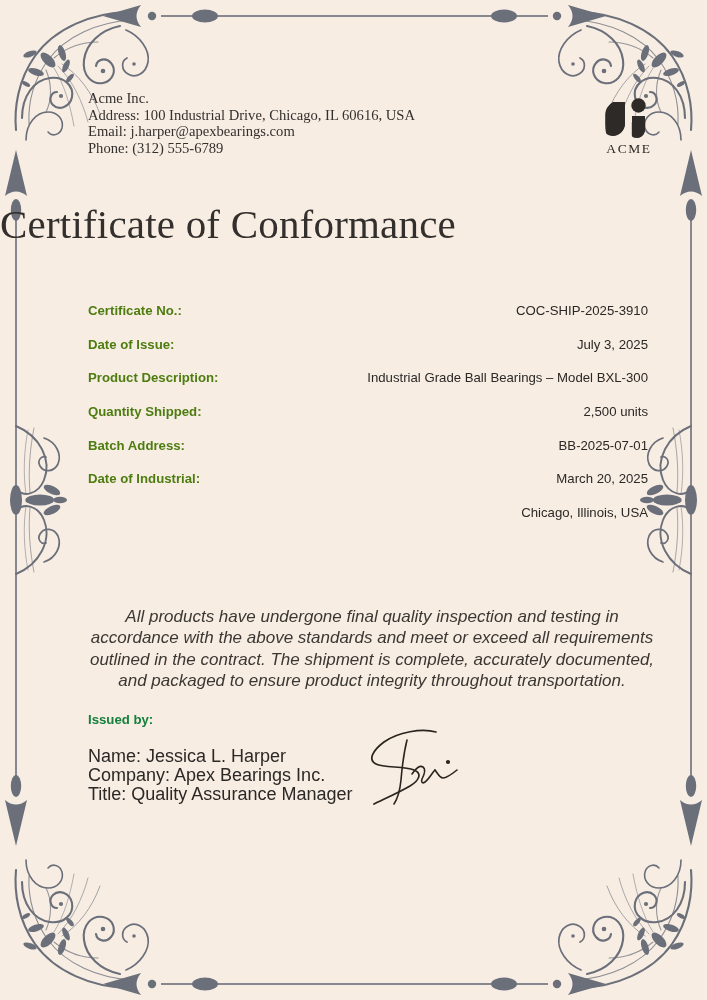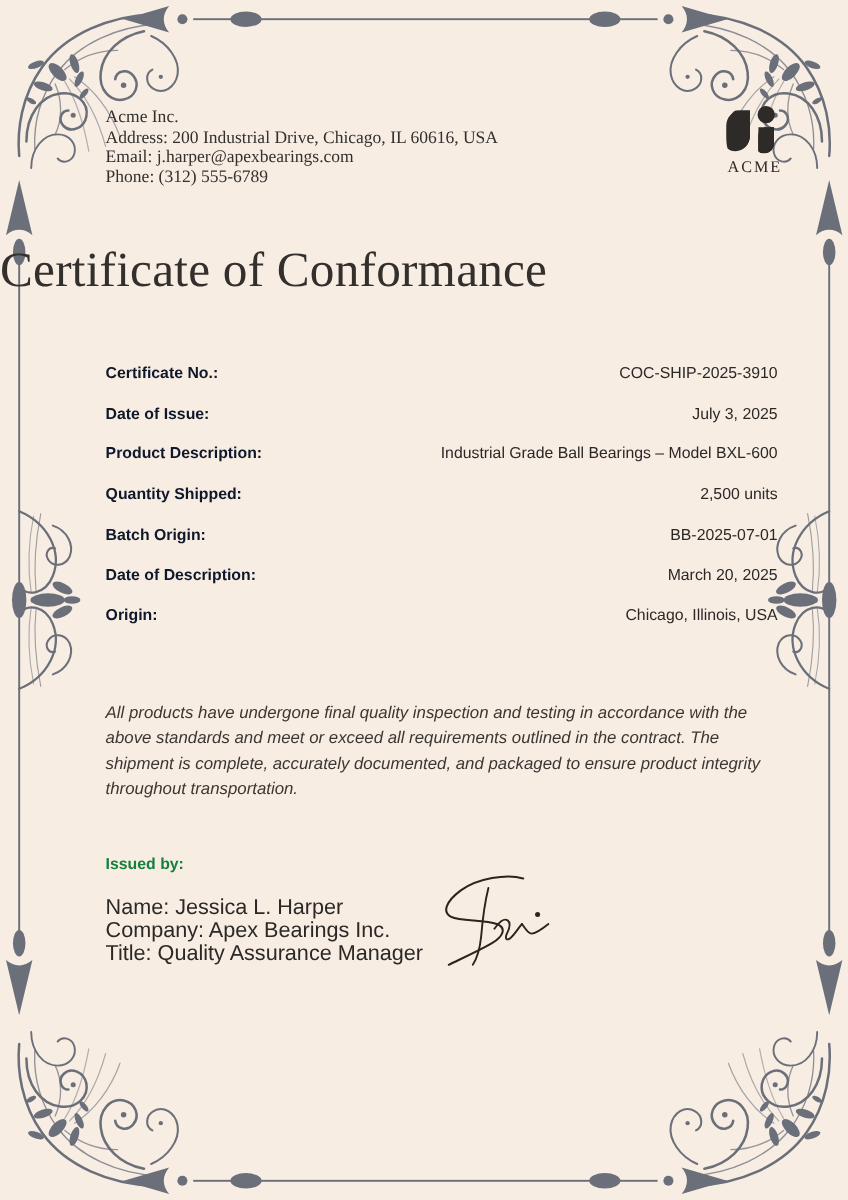--- a/index.html
+++ b/index.html
@@ -58,21 +58,21 @@
     font-family: "Liberation Serif", serif;
     font-size: 14.6px;
     line-height: 16.6px;
     color: #33302e;
     white-space: nowrap;
   }
 
   #brand-logo {
     position: absolute;
     left: 598px;
-    top: 86px;
+    top: 96px;
     width: 62px;
     text-align: center;
   }
   #brand-logo .mark {
     width: 48px;
     height: 42px;
     margin: 0 auto;
     display: block;
   }
   #brand-logo .wordmark {
@@ -107,40 +107,41 @@
   .detail-row {
     display: flex;
     align-items: baseline;
     height: 33.7px;
   }
   .detail-label {
     width: 227px;
     flex: 0 0 227px;
     font-size: 13.2px;
     font-weight: bold;
-    color: #0f172a;
+    color: #4d7c0f;
   }
   .detail-value {
     flex: 1 1 auto;
     font-size: 13.2px;
     font-weight: normal;
     color: #2b2826;
     text-align: right;
   }
 
   
   #statement {
     position: absolute;
     left: 88px;
-    top: 583px;
+    top: 606px;
     width: 568px;
-    font-size: 14px;
+    font-size: 17px;
     line-height: 21.3px;
     font-style: italic;
     color: #3b3733;
+    text-align: center;
   }
 
   
   #issued-by-heading {
     position: absolute;
     left: 88px;
     top: 712px;
     font-size: 13.2px;
     font-weight: bold;
     color: #15803d;
@@ -309,21 +310,21 @@
       <g transform="translate(707,420) scale(-1,1)">
         <use href="#side-orn"></use>
       </g>
     </svg>
   </div>
 
   <div id="content">
 
     <div id="letterhead">
       <div class="line">Acme Inc.</div>
-      <div class="line">Address: 200 Industrial Drive, Chicago, IL 60616, USA</div>
+      <div class="line">Address: 100 Industrial Drive, Chicago, IL 60616, USA</div>
       <div class="line">Email: j.harper@apexbearings.com</div>
       <div class="line">Phone: (312) 555-6789</div>
     </div>
 
     <div id="brand-logo">
       <svg class="mark" viewBox="0 0 48 42" xmlns="http://www.w3.org/2000/svg">
         <path d="M8,6 L20,6 L20,27 C20,34.2 14.6,39.5 8,39.5 C5.6,39.5 3.6,38.9 2,37.8 L2,22 C2,13 4,8 8,6 Z" fill="#2e2a28"></path>
         <path d="M20,6 L20,27 C20,34.5 14.3,40 8,40 C4.6,40 2.8,39.2 1.2,37.6 C0.5,35 0.2,31.5 0.2,27 L0.2,19 C0.2,11.5 5.5,6 12.5,6 Z" fill="#2e2a28"></path>
         <circle cx="33.5" cy="9.5" r="7.2" fill="#2e2a28"></circle>
         <path d="M27,20 L40,20 L40,33.5 C40,38.4 36.2,41.8 31.8,41.8 C29.6,41.8 28,41.2 27,40.2 Z" fill="#2e2a28"></path>
@@ -338,36 +339,35 @@
       <div class="detail-row">
         <div class="detail-label">Certificate No.:</div>
         <div class="detail-value">COC-SHIP-2025-3910</div>
       </div>
       <div class="detail-row">
         <div class="detail-label">Date of Issue:</div>
         <div class="detail-value">July 3, 2025</div>
       </div>
       <div class="detail-row">
         <div class="detail-label">Product Description:</div>
-        <div class="detail-value">Industrial Grade Ball Bearings – Model BXL-600</div>
+        <div class="detail-value">Industrial Grade Ball Bearings – Model BXL-300</div>
       </div>
       <div class="detail-row">
         <div class="detail-label">Quantity Shipped:</div>
         <div class="detail-value">2,500 units</div>
       </div>
       <div class="detail-row">
-        <div class="detail-label">Batch Origin:</div>
+        <div class="detail-label">Batch Address:</div>
         <div class="detail-value">BB-2025-07-01</div>
       </div>
       <div class="detail-row">
-        <div class="detail-label">Date of Description:</div>
+        <div class="detail-label">Date of Industrial:</div>
         <div class="detail-value">March 20, 2025</div>
       </div>
       <div class="detail-row">
-        <div class="detail-label">Origin:</div>
         <div class="detail-value">Chicago, Illinois, USA</div>
       </div>
     </div>
 
     <div id="statement">All products have undergone final quality inspection and testing in accordance with the above standards and meet or exceed all requirements outlined in the contract. The shipment is complete, accurately documented, and packaged to ensure product integrity throughout transportation.</div>
 
     <div id="issued-by-heading">Issued by:</div>
     <div id="signatory-block">
       <div class="line">Name: Jessica L. Harper</div>
       <div class="line">Company: Apex Bearings Inc.</div>

